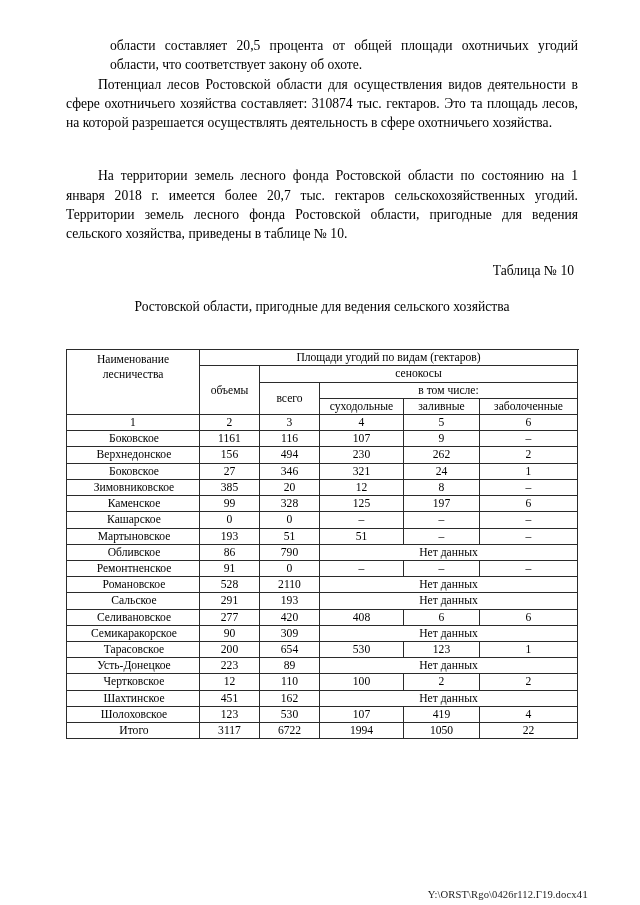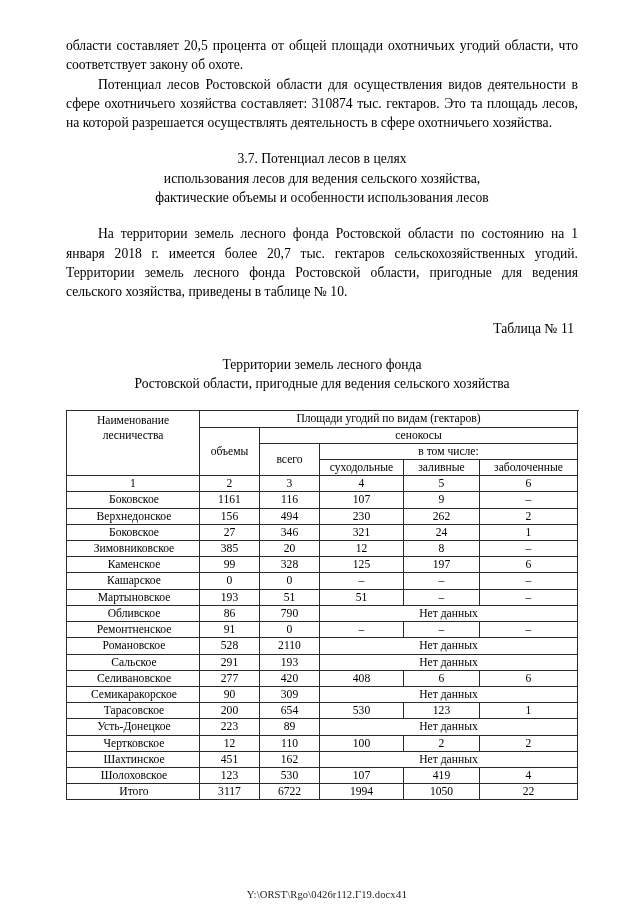--- a/index.html
+++ b/index.html
@@ -27,21 +27,21 @@
 
   p.body-par {
     margin: 0;
     font-size: 13.6px;
     line-height: 19.3px;
     text-align: justify;
     text-indent: 32px;
     -webkit-hyphens: none;
     hyphens: none;
   }
-  p.body-par.no-indent { text-indent: 0; }
+  p.body-par.no-indent { text-indent: 0; margin-left: 44px; }
   .spacer-md { height: 17px; }
 
   .section-heading {
     margin: 0;
     font-size: 13.6px;
     line-height: 19.3px;
     text-align: center;
     font-weight: normal;
   }
 
@@ -56,21 +56,21 @@
   .table-title {
     margin: 0;
     font-size: 13.6px;
     line-height: 19.3px;
     text-align: center;
   }
 
   table.data-table {
     border-collapse: collapse;
     width: 511px;
-    margin: 0 auto;
+    margin: 16px auto;
     table-layout: fixed;
     font-size: 11.6px;
     line-height: 13px;
     padding-left: 36px;
   }
   table.data-table td,
   table.data-table th {
     border: 1px solid #2b2b2b;
     padding: 1px 2px;
     text-align: center;
@@ -100,58 +100,52 @@
     line-height: 14.5px;
   }
   table.data-table tr.numrow td { height: 16px; }
 
   .footer {
     position: absolute;
     left: 66px;
     right: 52px;
     top: 852px;
     display: flex;
-    justify-content: center;
+    justify-content: flex-end;
     align-items: baseline;
     font-size: 10.6px;
     line-height: 13px;
     color: #1d1d1d;
   }
   .footer .path { letter-spacing: 0.1px; }
   .footer .pageno { font-size: 11.4px; margin-top: 36px; }
 </style>
 </head>
 <body>
 
 <div class="page">
 
   <p class="body-par no-indent">области составляет 20,5 процента от общей площади охотничьих угодий области, что соответствует закону об охоте.</p>
 
   <p class="body-par">Потенциал лесов Ростовской области для осуществления видов деятельности в сфере охотничьего хозяйства составляет: 310874 тыс. гектаров. Это та площадь лесов, на которой разрешается осуществлять деятельность в сфере охотничьего хозяйства.</p>
 
   <div class="spacer-md"></div>
 
+
+  <div class="spacer-md"></div>
+
+  <p class="body-par">На территории земель лесного фонда Ростовской области по состоянию на 1 января 2018 г. имеется более 20,7 тыс. гектаров сельскохозяйственных угодий. Территории земель лесного фонда Ростовской области, пригодные для ведения сельского хозяйства, приведены в таблице № 10.</p>
+
+  <div class="spacer-md"></div>
+
+  <p class="table-label">Таблица № 10</p>
+
+  <div class="spacer-md"></div>
+
   <div>
-    <p class="section-heading">3.7. Потенциал лесов в целях</p>
-    <p class="section-heading">использования лесов для ведения сельского хозяйства,</p>
-    <p class="section-heading">фактические объемы и особенности использования лесов</p>
-  </div>
-
-  <div class="spacer-md"></div>
-
-  <p class="body-par">На территории земель лесного фонда Ростовской области по состоянию на 1 января 2018 г. имеется более 20,7 тыс. гектаров сельскохозяйственных угодий. Территории земель лесного фонда Ростовской области, пригодные для ведения сельского хозяйства, приведены в таблице № 10.</p>
-
-  <div class="spacer-md"></div>
-
-  <p class="table-label">Таблица № 11</p>
-
-  <div class="spacer-md"></div>
-
-  <div>
-    <p class="table-title">Территории земель лесного фонда</p>
     <p class="table-title">Ростовской области, пригодные для ведения сельского хозяйства</p>
   </div>
 
   <div class="spacer-md"></div>
 
   <table class="data-table">
     <colgroup>
       <col style="width:133px">
       <col style="width:60px">
       <col style="width:60px">

